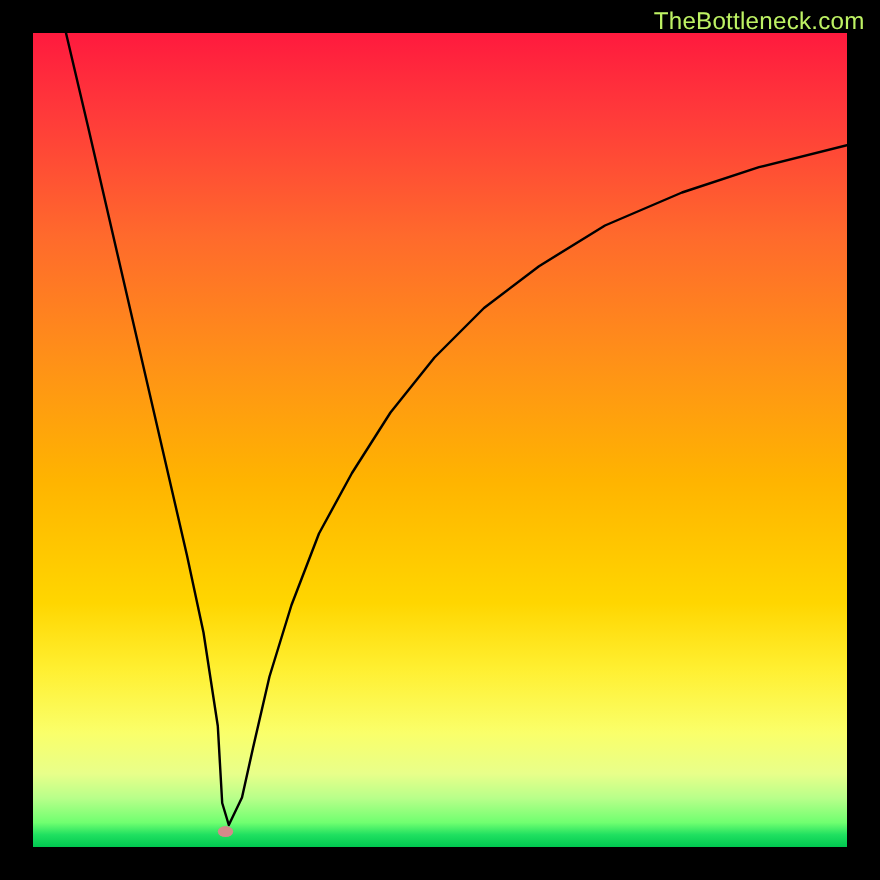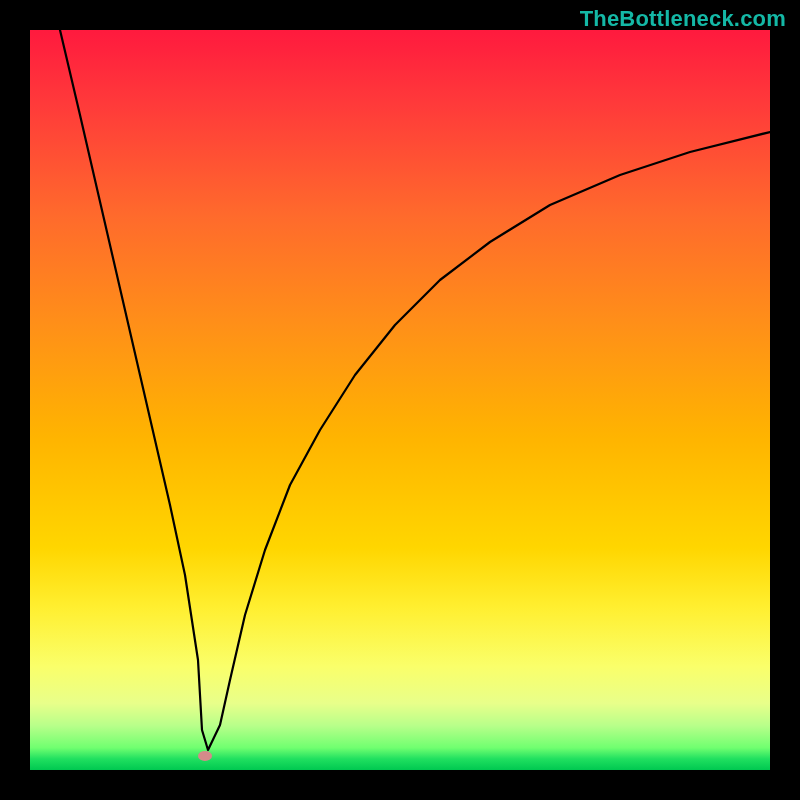--- a/index.html
+++ b/index.html
@@ -37,22 +37,22 @@
       #20e060 98.5%,
       #00c850 100%
     );
   }
   .watermark {
     position: absolute;
     top: 6px;
     right: 14px;
     font-family: Arial, Helvetica, sans-serif;
     font-size: 22px;
-    font-weight: 700;
-    color: #14b8a6;
+    font-weight: 400;
+    color: #bef264;
     letter-spacing: 0.2px;
     user-select: none;
   }
   svg.curve {
     position: absolute;
     left: 0;
     top: 0;
     width: 740px;
     height: 740px;
   }

